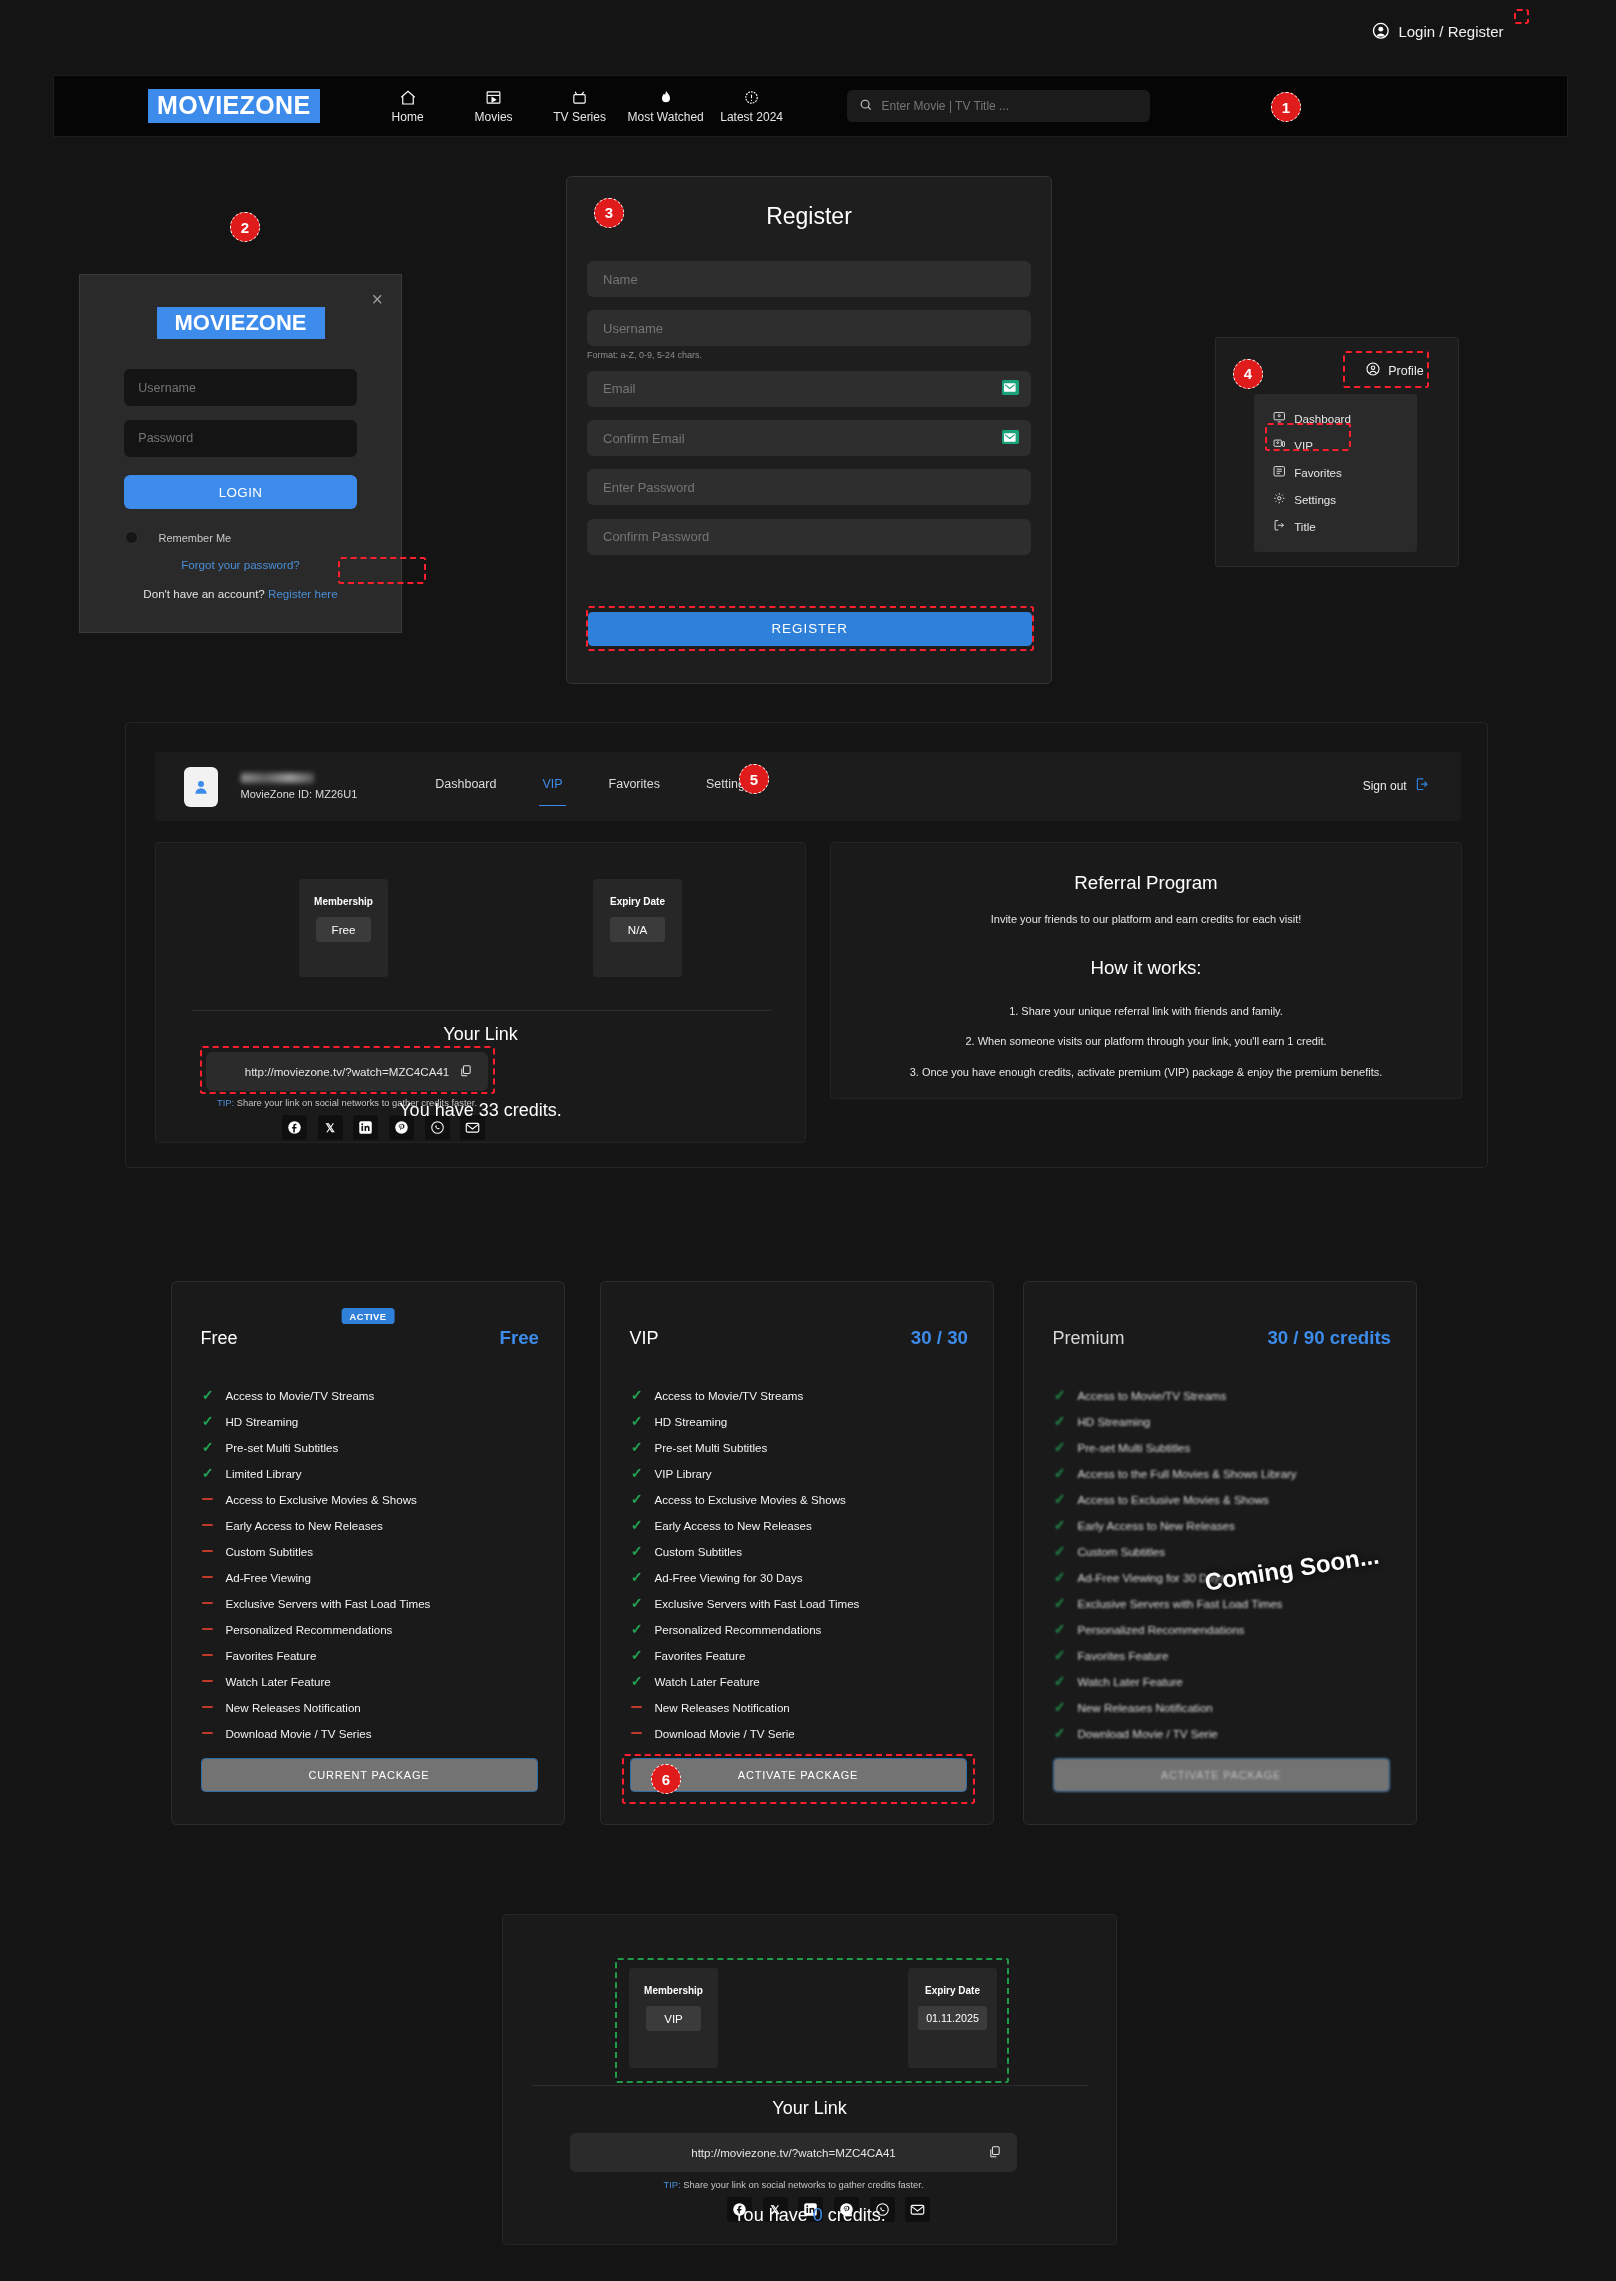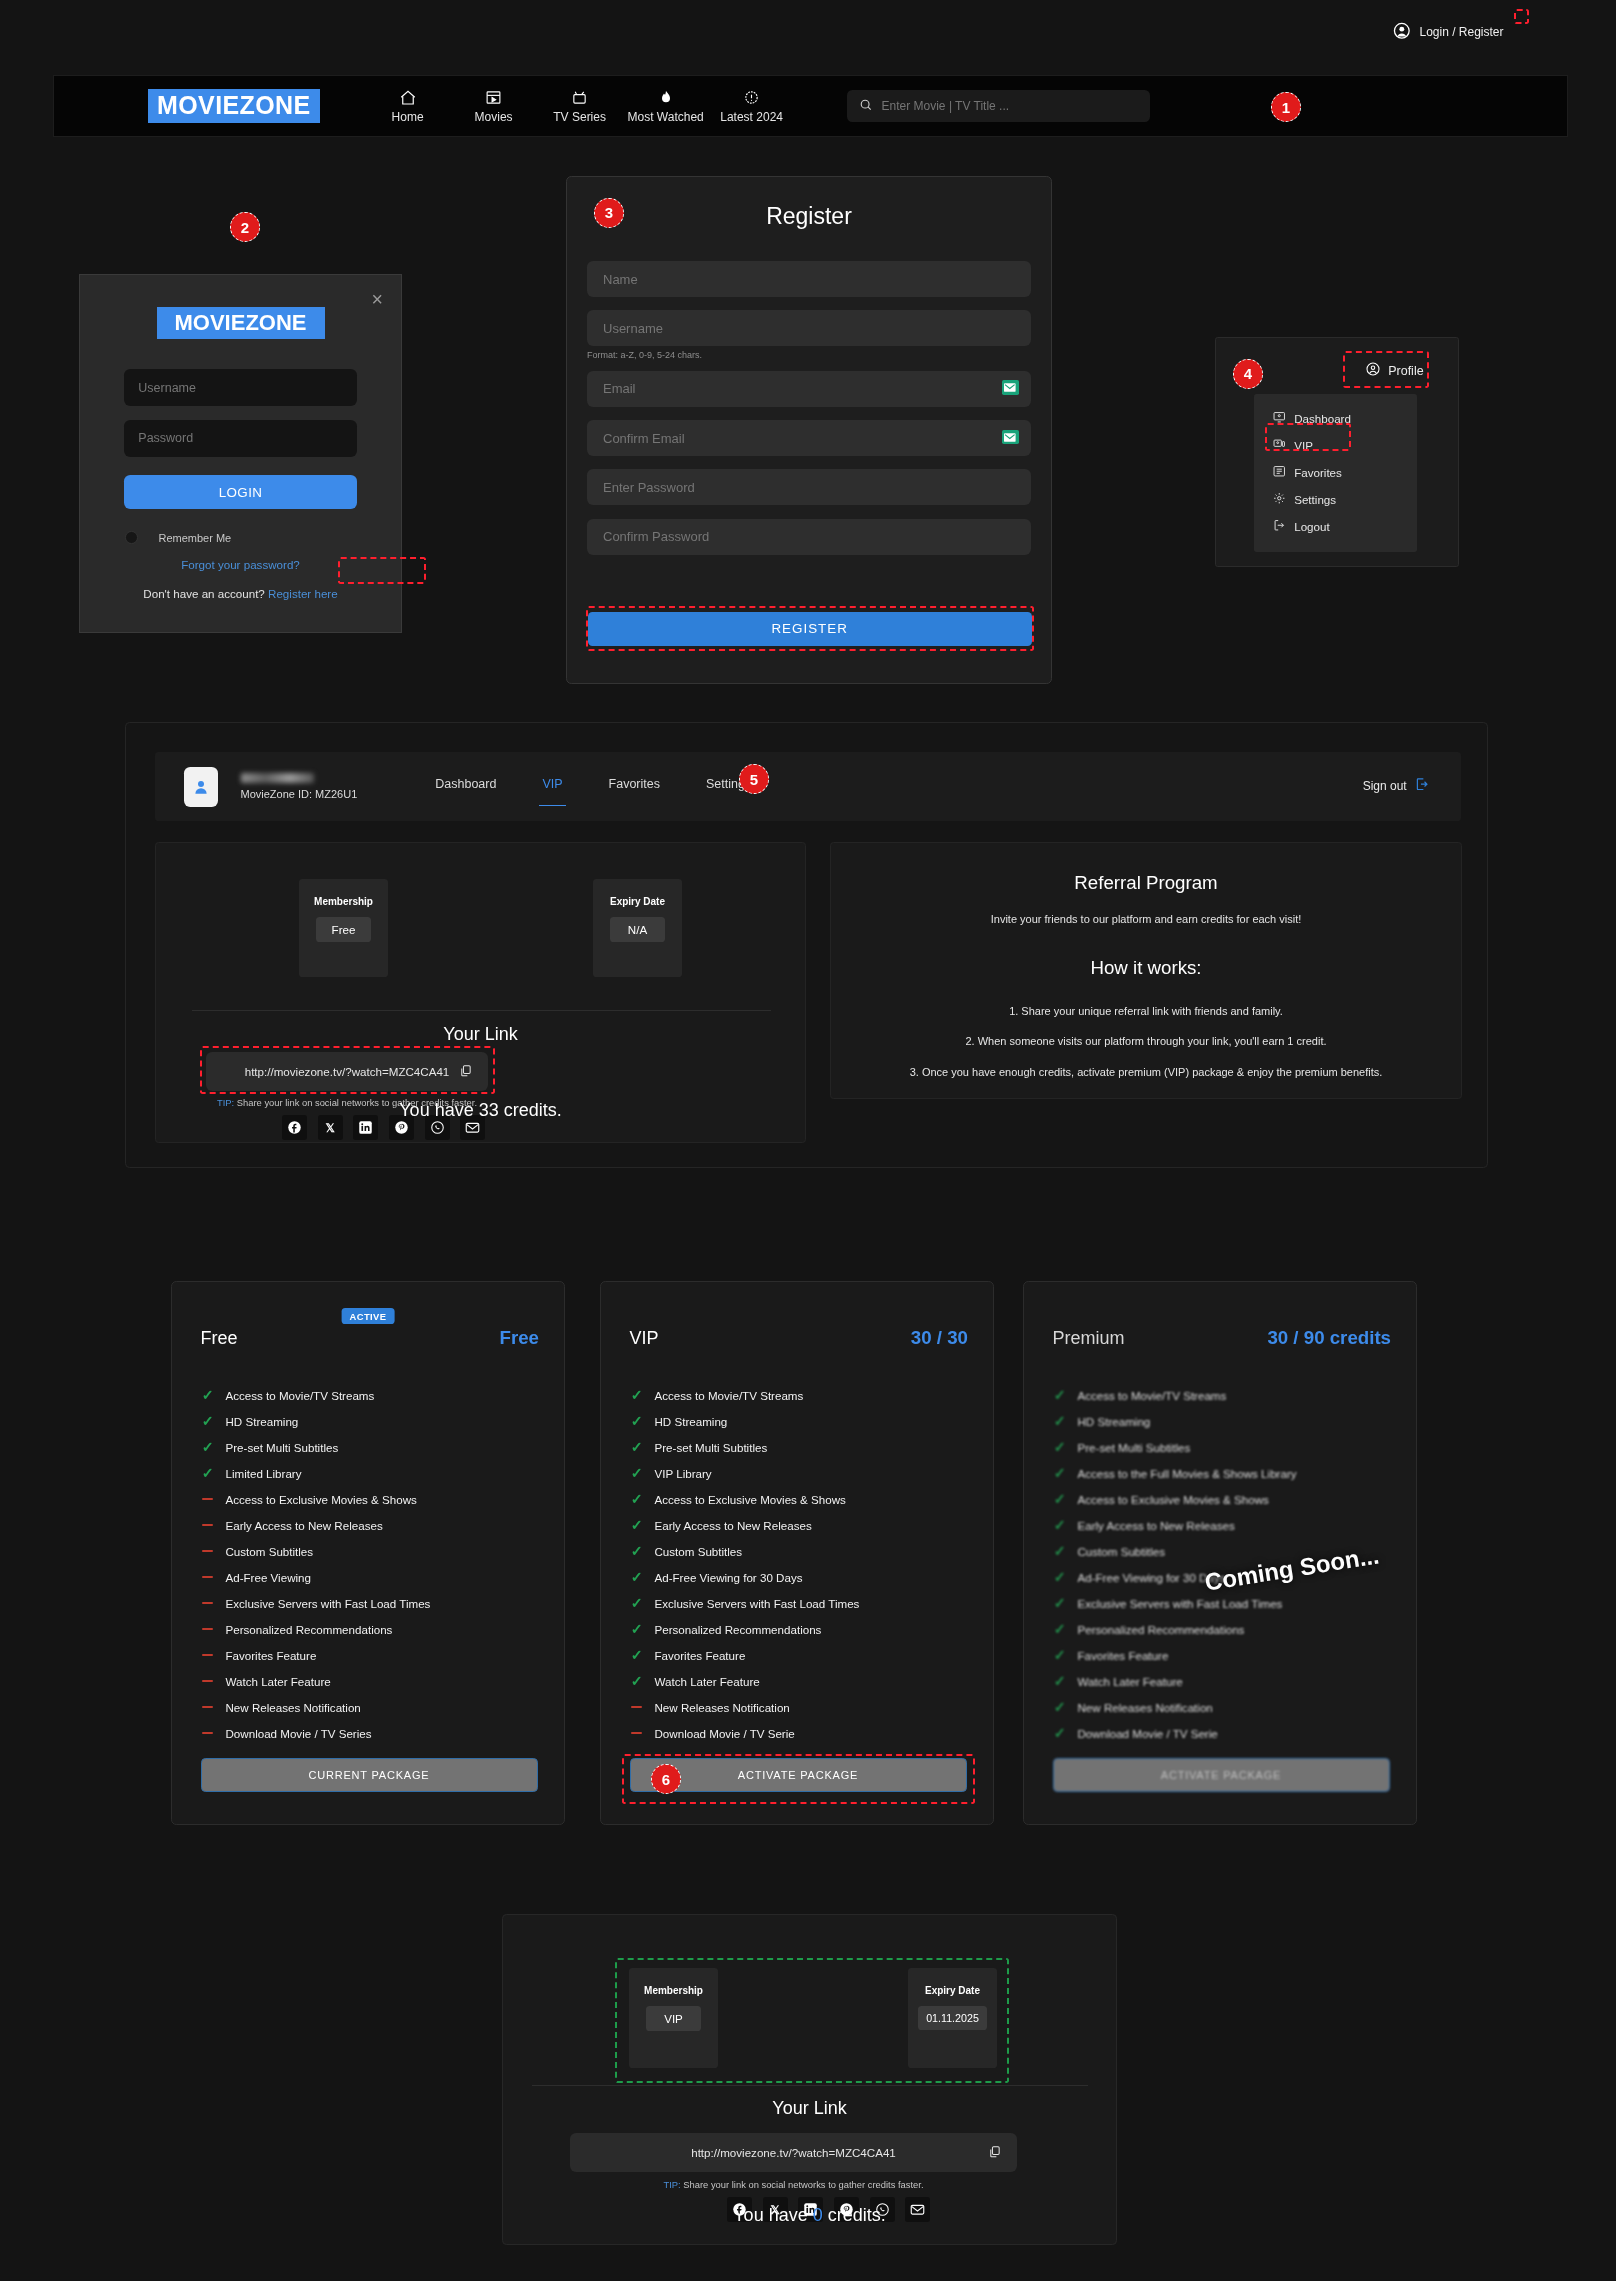--- a/index.html
+++ b/index.html
@@ -56,21 +56,21 @@
   }
   #search-box input{
     background:transparent;border:none;outline:none;
     color:#bdbdbd;font-size:12px;width:100%;
     font-family:"Liberation Sans", sans-serif;
   }
   #login-register{
     position:absolute; right:100px; top:16px;
     display:flex;align-items:center;gap:8px;
     padding:4.5px 12.5px;
-    font-size:12px;color:#f0f0f0;
+    font-size:15px;color:#f0f0f0;
   }
   #login-wrap{ position:absolute; right:87px; top:9px; padding:5.3px; }
 
   
   #login-modal{
     position:absolute; left:79px; top:274px; width:323px; height:359px;
     background:#2a2a2a; border:0.9px solid #3a3a3a;
   }
   #login-modal .mz-logo{
     display:block;margin:32px auto 0 auto;width:168px;text-align:center;
@@ -441,21 +441,21 @@
       </span>
       <span>Settings</span>
     </div>
     <div class="pm-item">
       <span>
         <svg width="12.5" height="12.5" viewBox="0 0 24 24" fill="none" stroke="#e6e6e6" stroke-width="1.8">
             <path d="M10 3H5a1 1 0 00-1 1v16a1 1 0 001 1h5"></path>
             <path d="M16 8l4 4-4 4M20 12H9"></path>
           </svg>
       </span>
-      <span>Logout</span>
+      <span>Title</span>
     </div>
   </div>
 </div>
 
 <div id="dashboard">
 
   <div id="dash-header">
     <div id="dash-avatar">
       <svg width="18" height="18" viewBox="0 0 24 24" fill="#3d8bea">
           <circle cx="12" cy="8" r="4"></circle>

